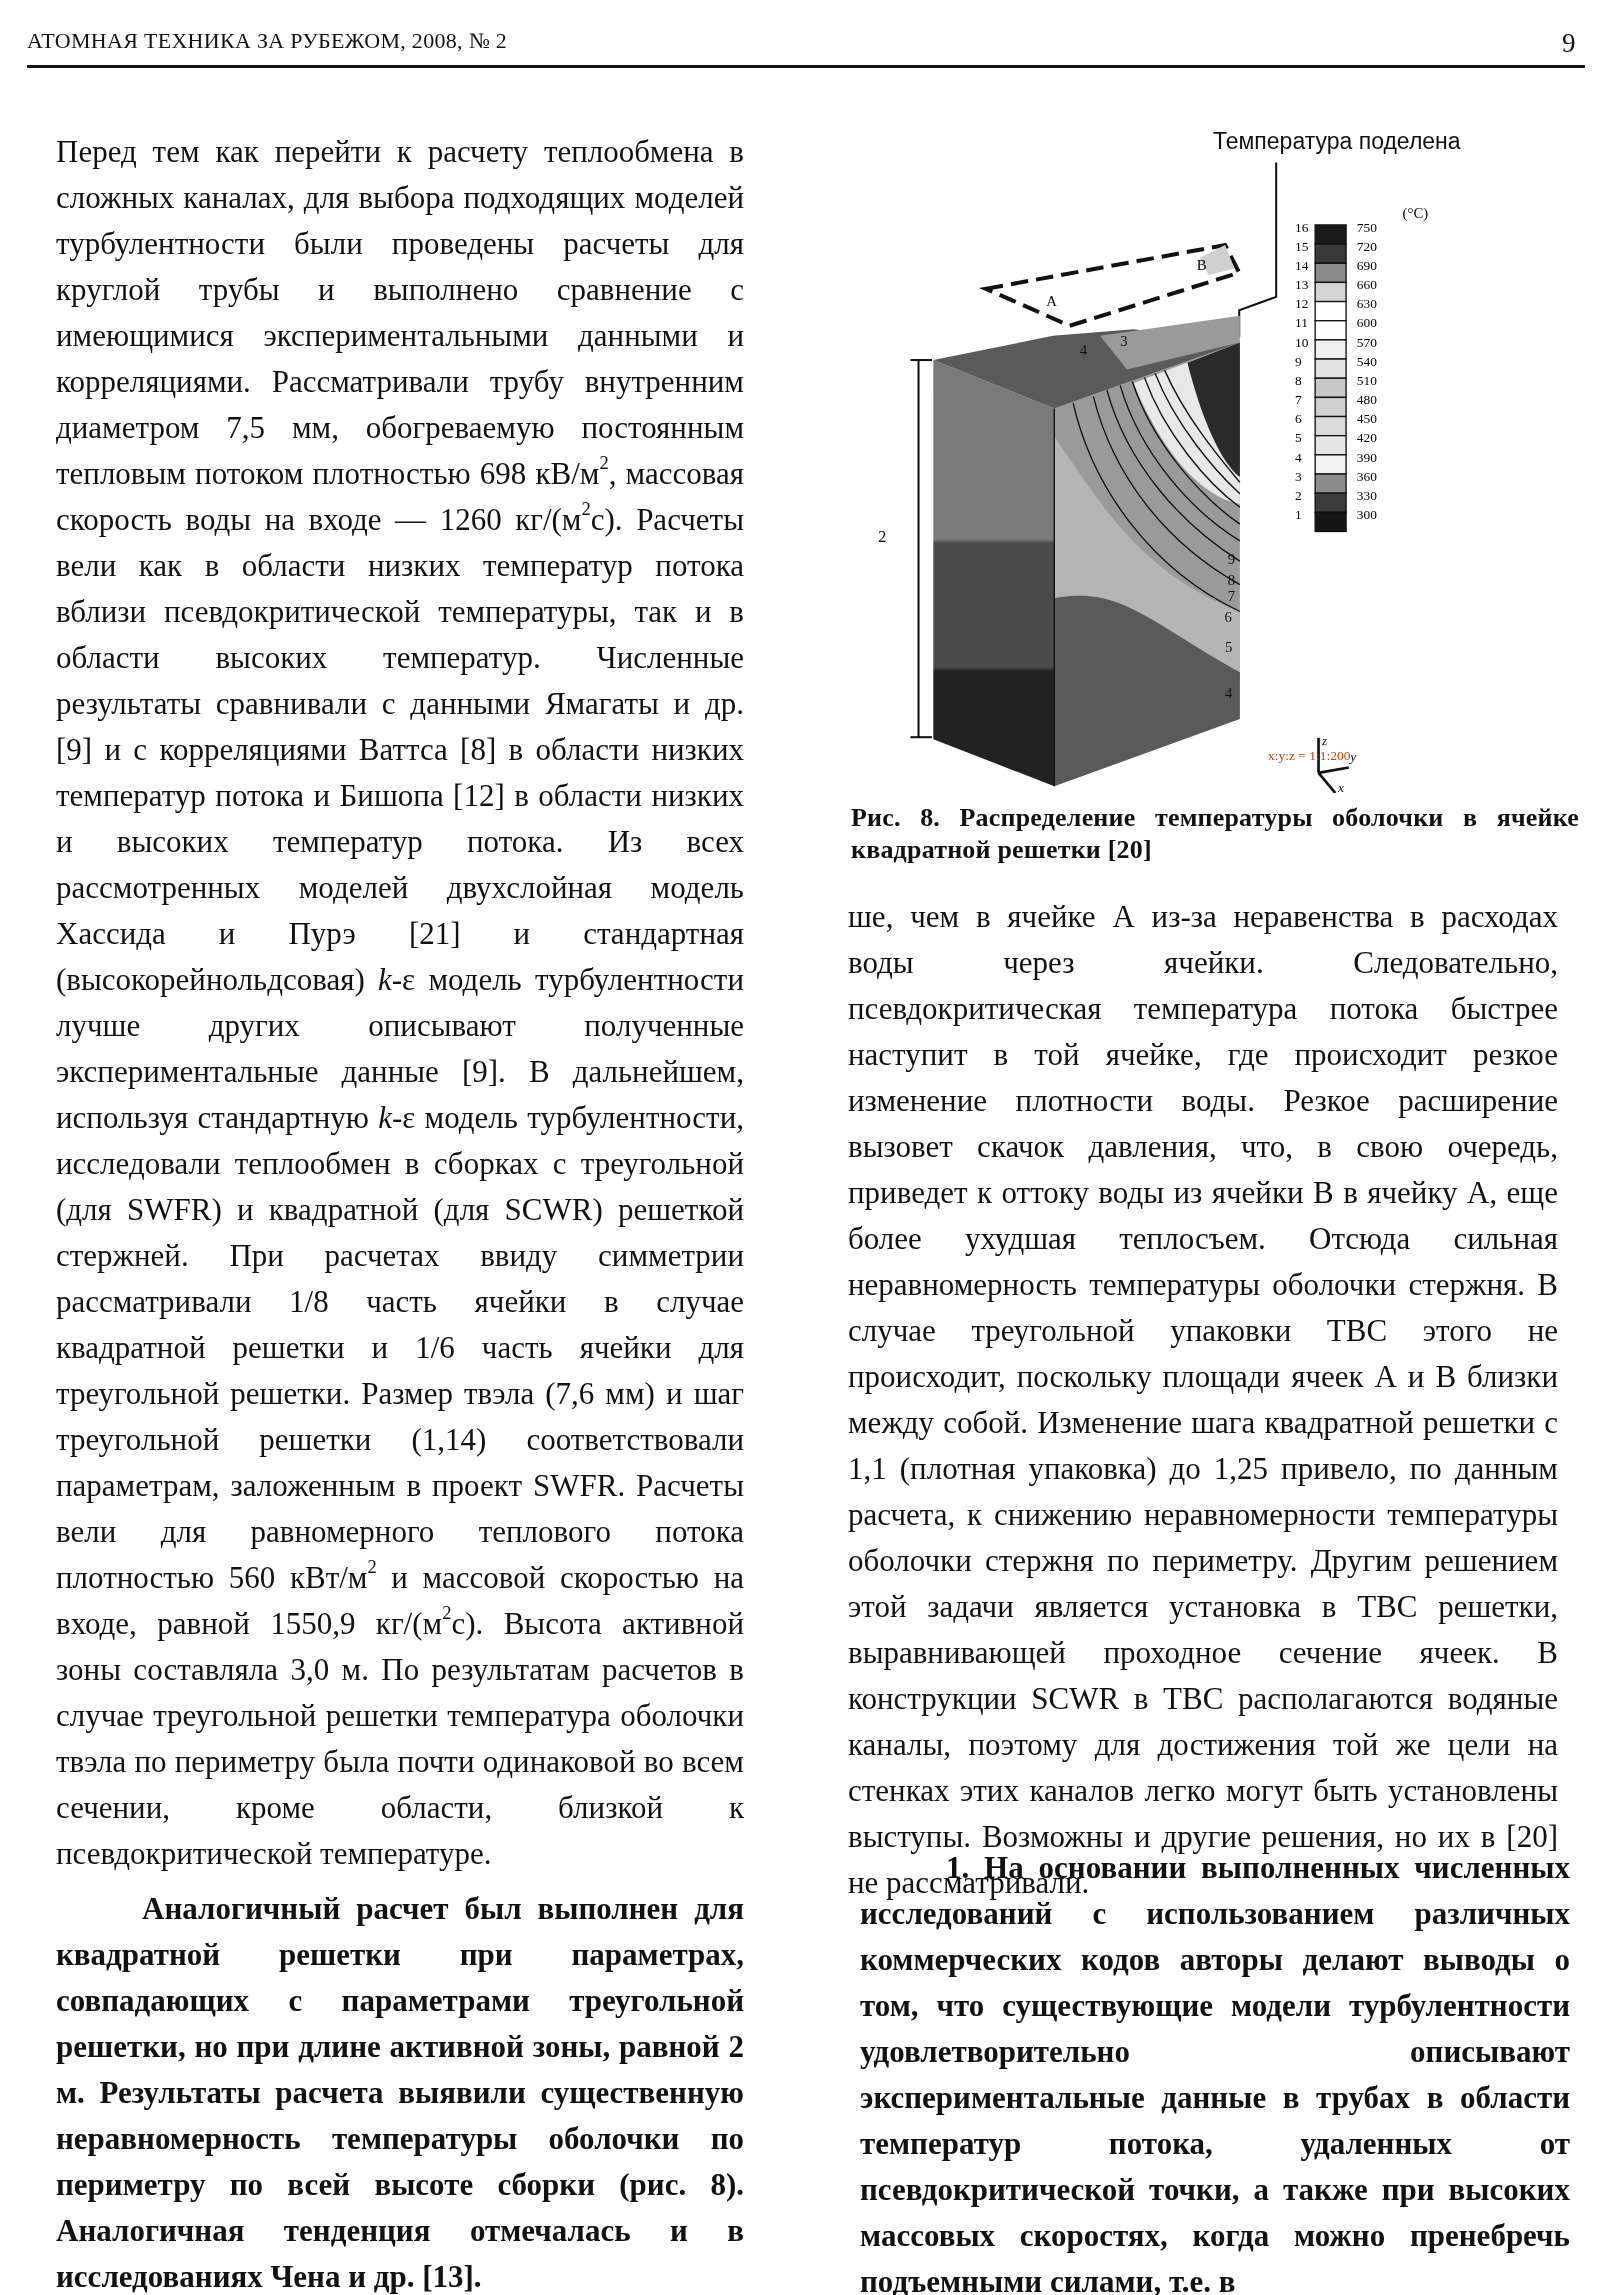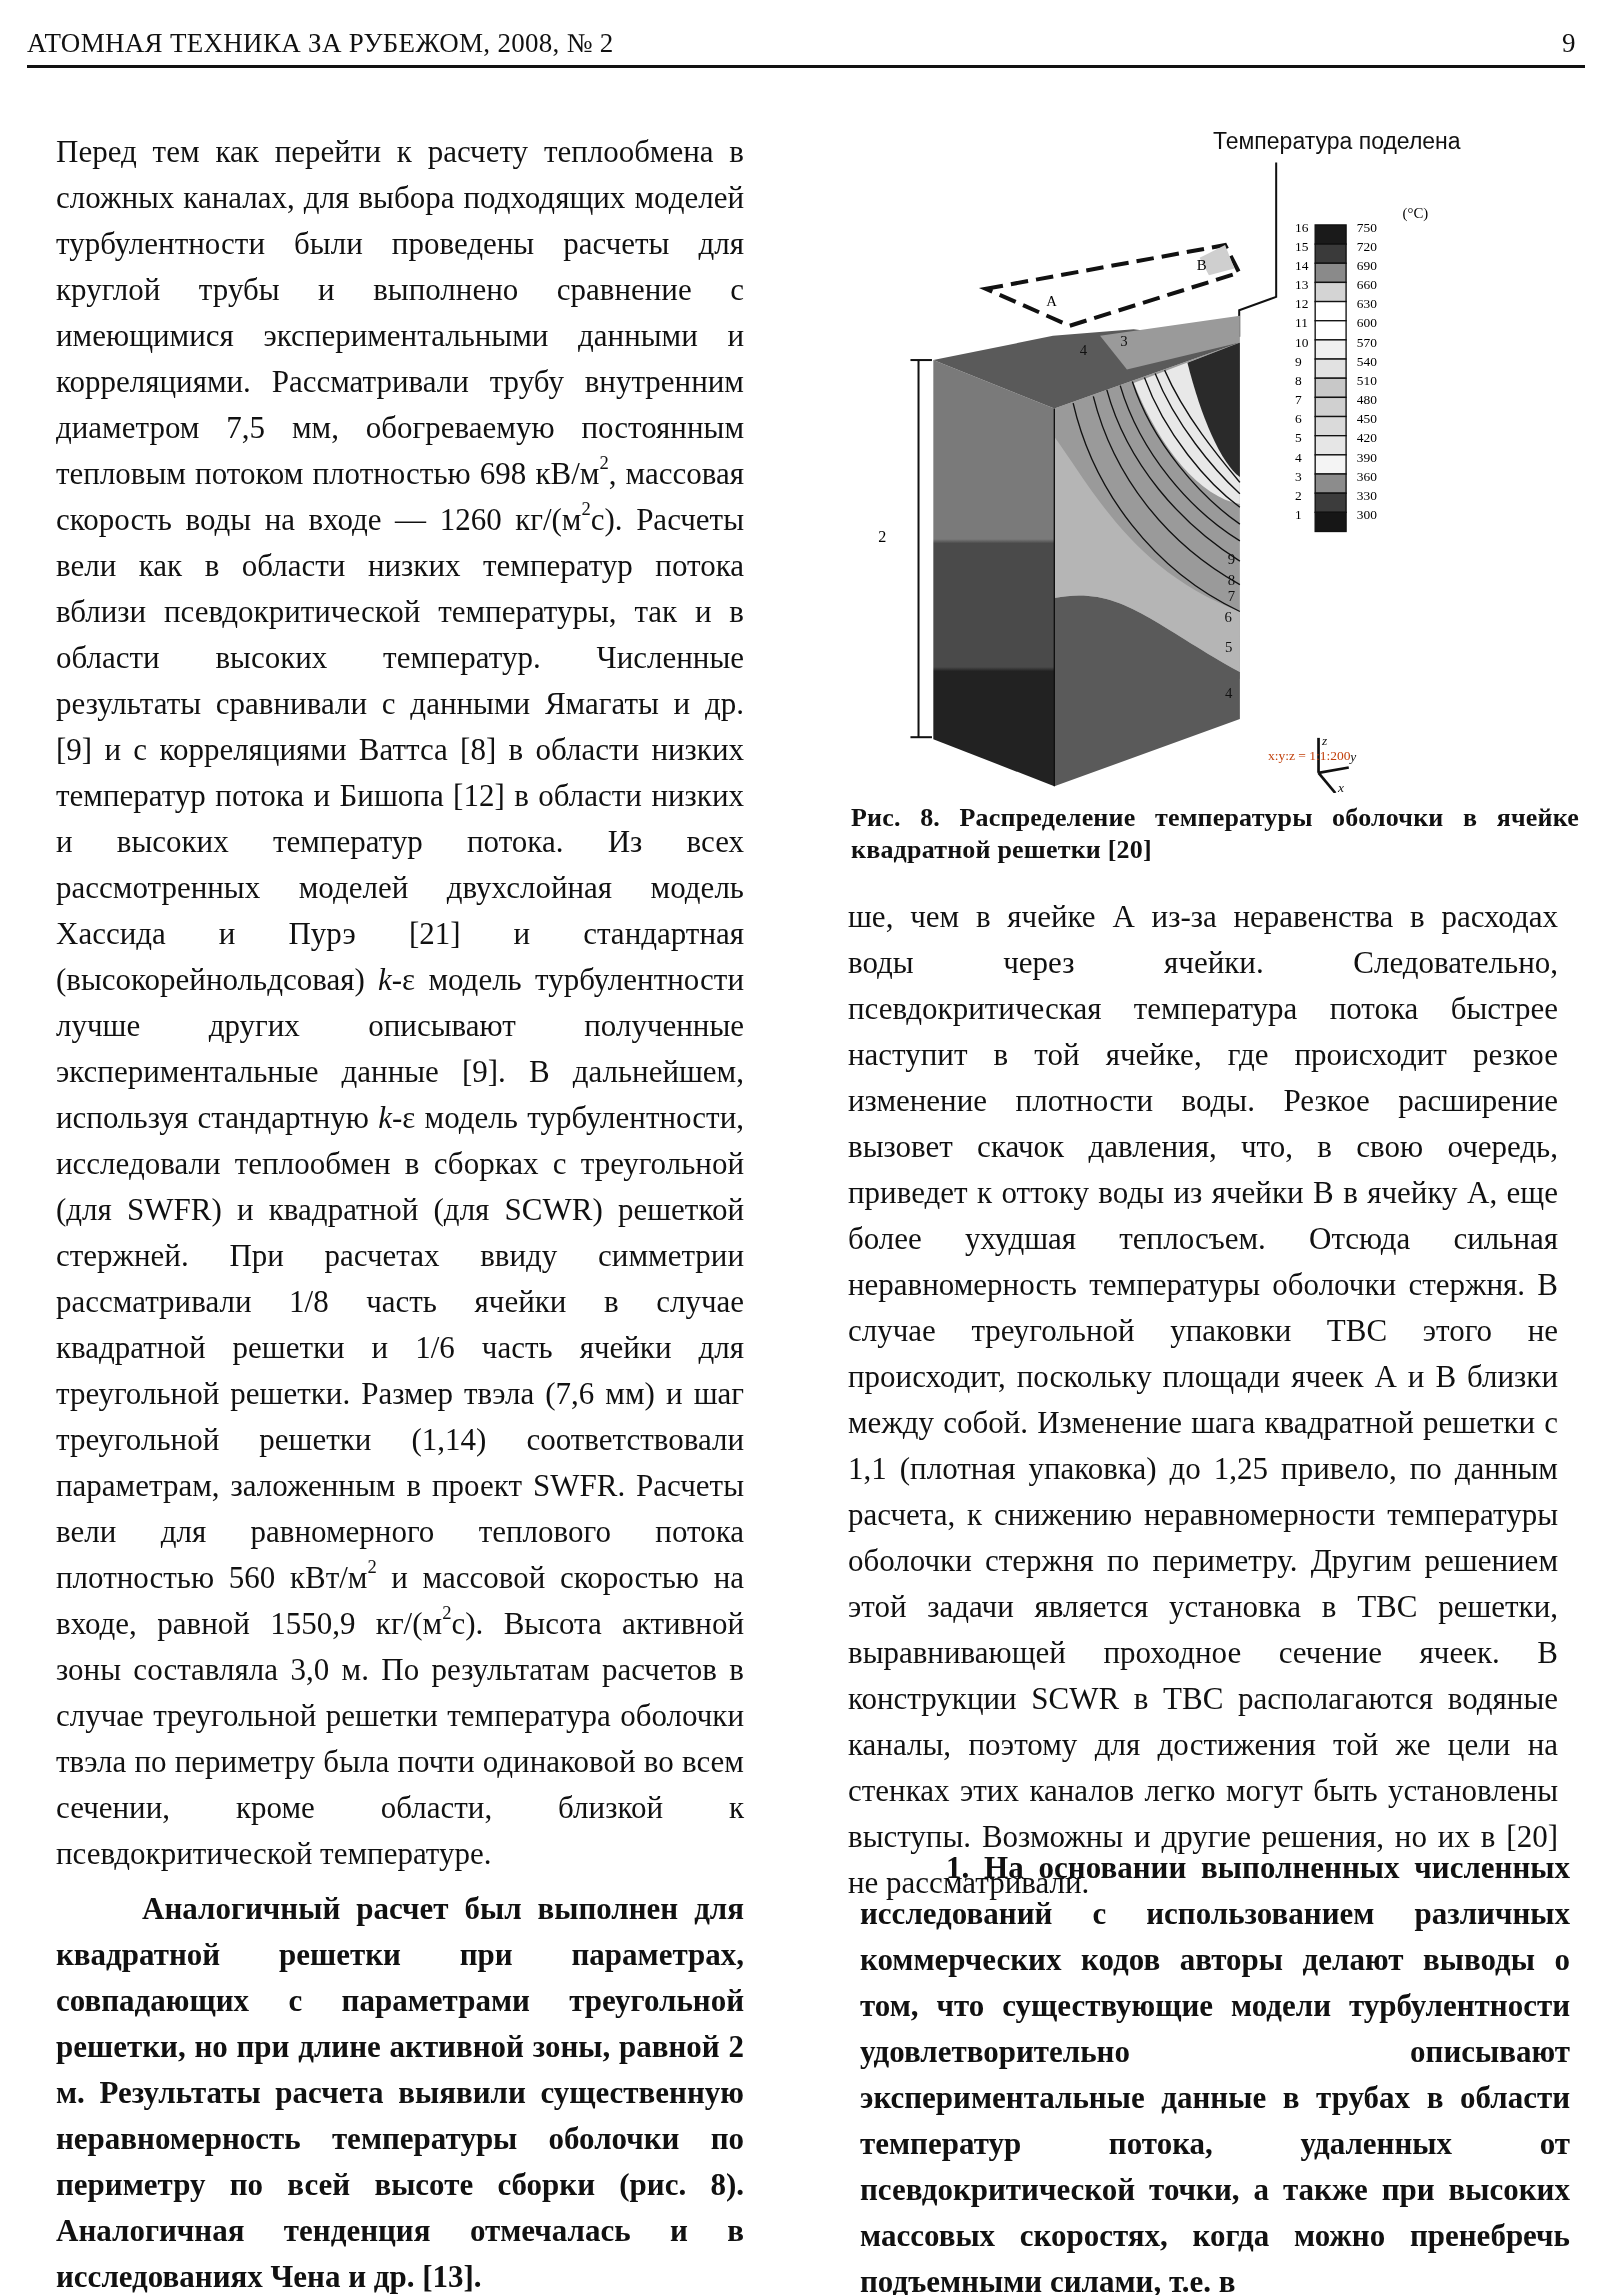--- a/index.html
+++ b/index.html
@@ -1,19 +1,19 @@
 <!DOCTYPE html>
 <html style="font-size:10.8px"><head>
 <meta charset="utf-8">
 <style>
   html, body { margin: 0; padding: 0; background: #ffffff; }
   body { width: 1614px; height: 2295px; position: relative; overflow: hidden;
          font-family: "Liberation Serif", "DejaVu Serif", serif; color: #111; }
   .header { position: absolute; left: 27px; top: 28px; width: 1558px; height: 40px; }
-  .header .journal { position: absolute; left: 0; top: 0; font-size: 27px; letter-spacing: 0.3px; }
+  .header .journal { position: absolute; left: 0; top: 0; font-size: 22px; letter-spacing: 0.3px; }
   .header .pageno { position: absolute; right: 9.4px; top: 0; font-size: 27px; }
   .header-rule { position: absolute; left: 27px; top: 65px; width: 1558px; height: 3.4px; background: #111; }
 
   .col { position: absolute; font-size: 31px; line-height: 46px; text-align: justify; hyphens: manual; }
   .col p { margin: 9px; }
   .col .indent { text-indent: 86px; font-weight: bold; }
   .left-col { left: 47px; top: 120px; width: 706px; }
   .right-col-top { left: 839px; top: 885px; width: 728px; }
   .conclusions { left: 851px; top: 1836px; width: 728px; }
   .conclusions h2 { margin: 0 0 61px 71px; font-size: 30px; font-weight: bold; line-height: 40px; }

